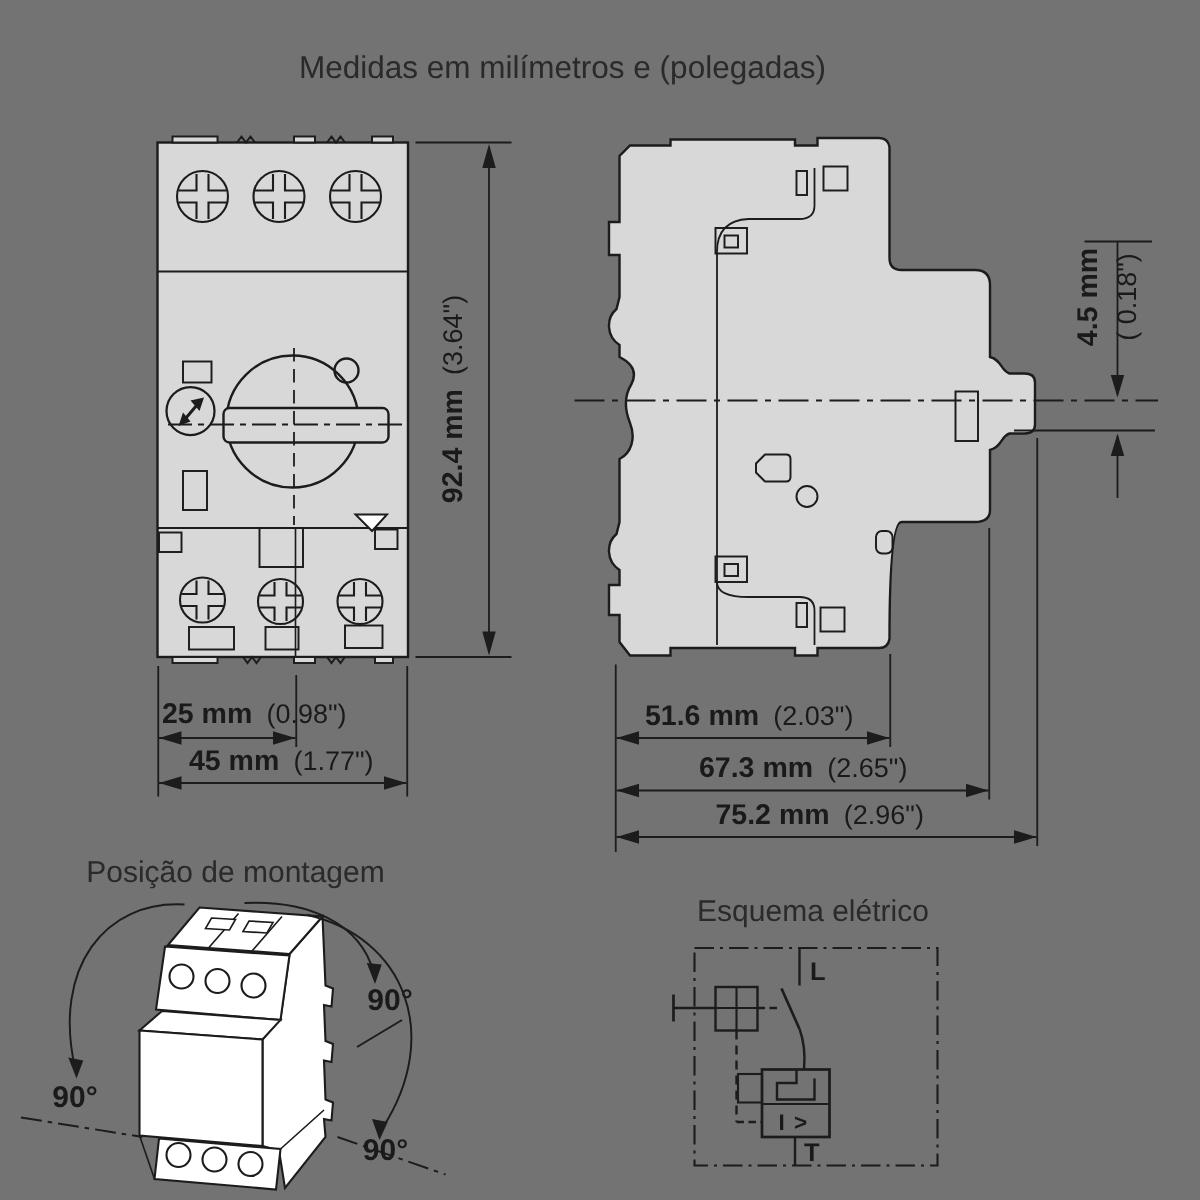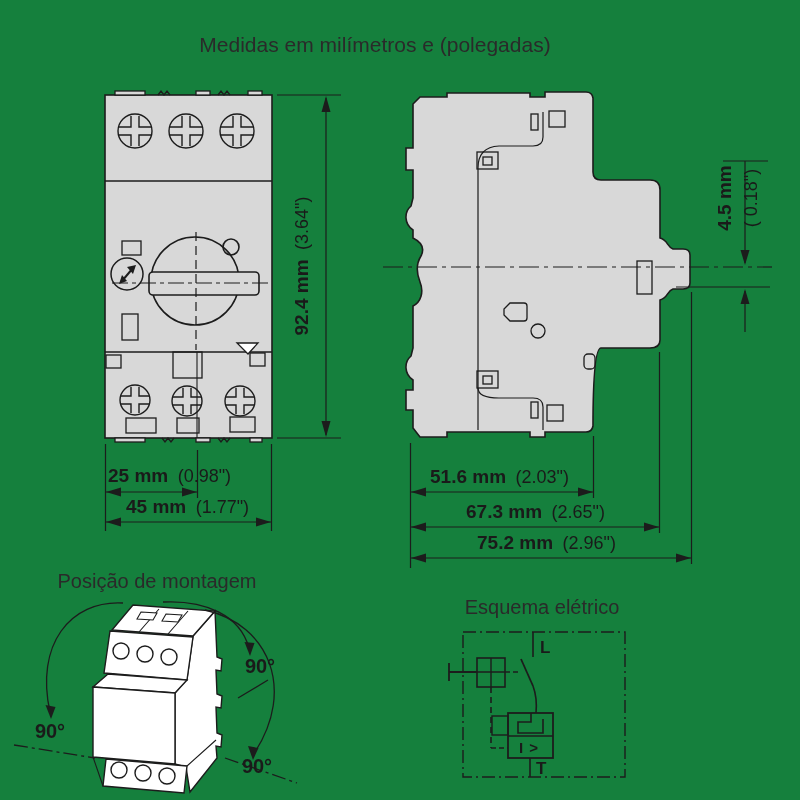--- a/index.html
+++ b/index.html
@@ -1,16 +1,16 @@
 <!DOCTYPE html>
 <html><head>
 <meta charset="utf-8">
 <style>
   html,body{margin:0;padding:0;background:#ffffff;}
-  .canvas{position:relative;width:800px;height:800px;background:#15803d;overflow:hidden;
+  .canvas{position:relative;width:800px;height:800px;background:#737373;overflow:hidden;
           font-family:"Liberation Sans",sans-serif;}
   svg{position:absolute;left:0;top:0;}
   text{fill:#1a1a1a;}
   .t-main{font-size:21px;fill:#2a2a2a;}
   .t-sec{font-size:20px;fill:#2a2a2a;}
   .dim-b{font-size:19px;font-weight:bold;}
   .dim-r{font-size:18px;}
   .lbl{font-size:17px;font-weight:bold;}
   .ang{font-size:20px;font-weight:600;}
   .oc{font-size:15px;font-weight:bold;letter-spacing:1px;}

